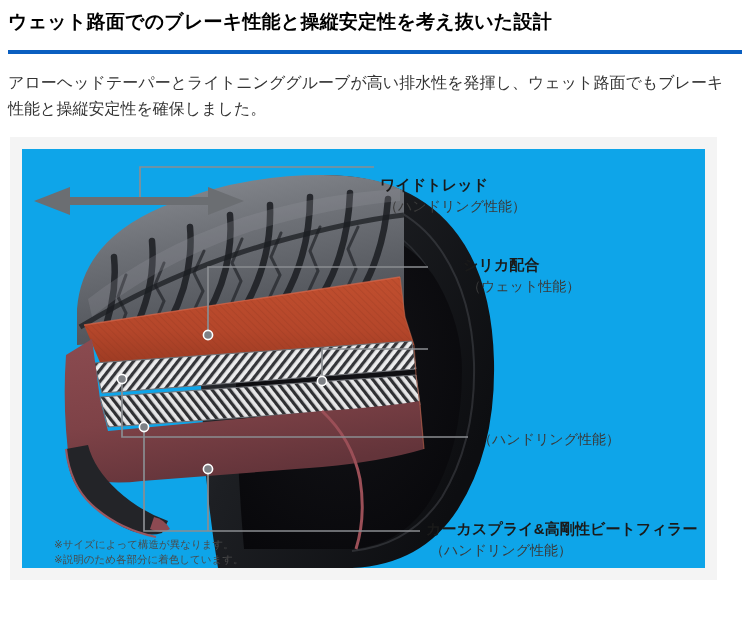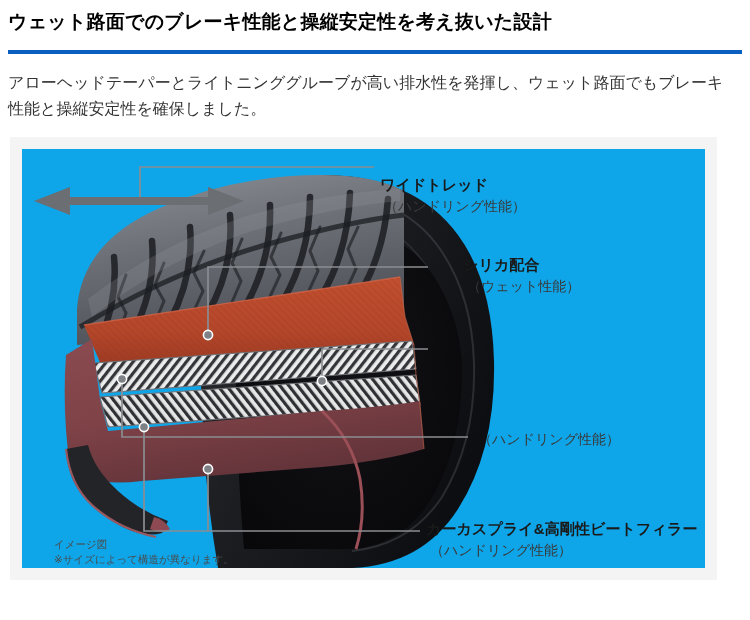--- a/index.html
+++ b/index.html
@@ -304,19 +304,18 @@
     <div class="callout callout-steelbelt">
       <div class="callout-sub">（ハンドリング性能）</div>
     </div>
 
     <div class="callout callout-carcass">
       <div class="callout-title">カーカスプライ&amp;高剛性ビートフィラー</div>
       <div class="callout-sub">（ハンドリング性能）</div>
     </div>
 
     <div class="footnote">
-      <div>イメージ図</div>
       <div>※サイズによって構造が異なります。</div>
       <div>※説明のため各部分に着色しています。</div>
     </div>
 
   </div>
 </div>
 
 </body></html>

